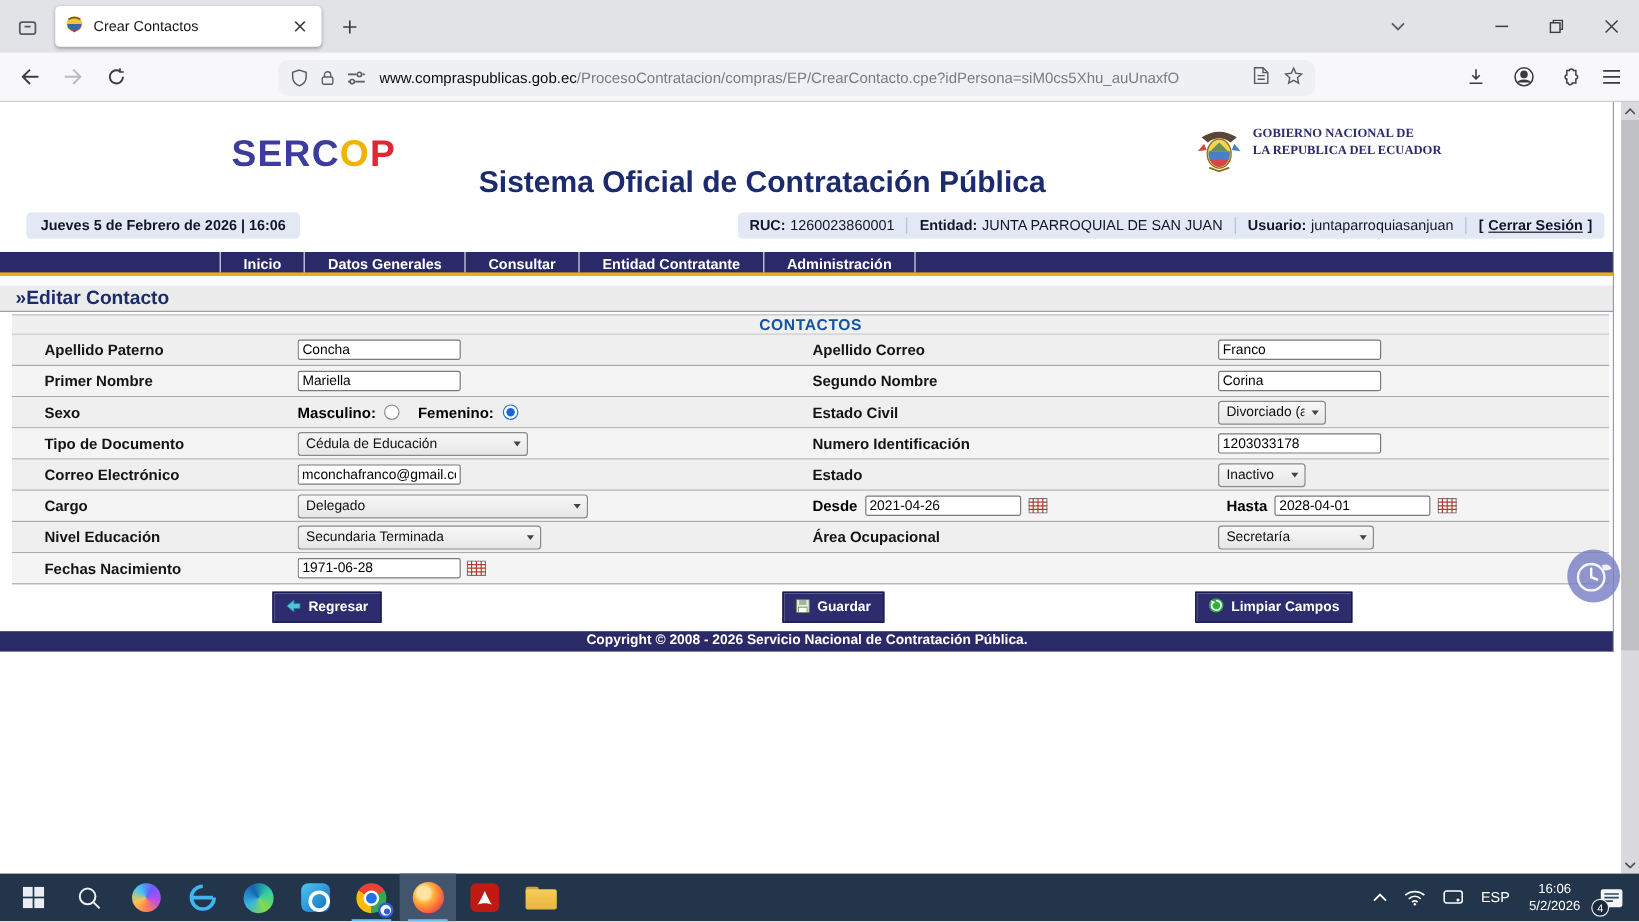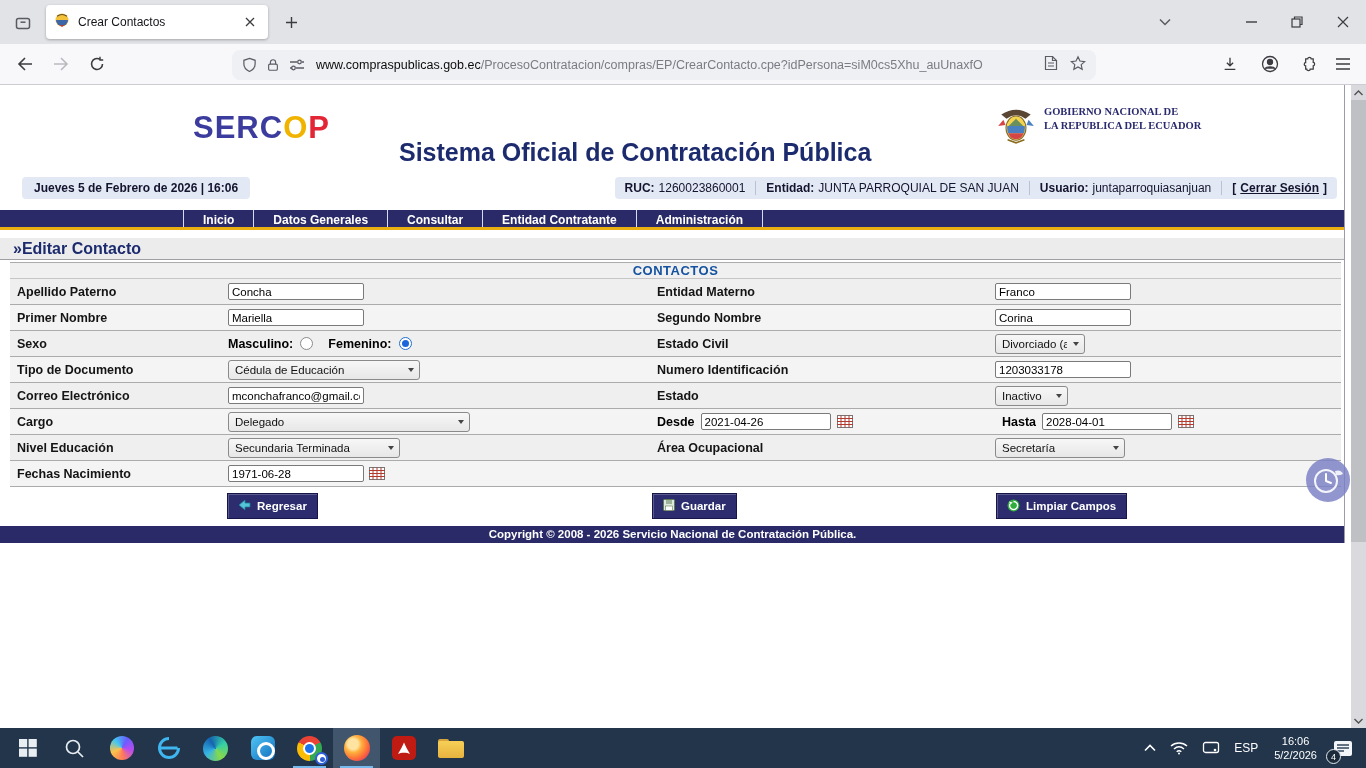--- a/index.html
+++ b/index.html
@@ -71,21 +71,21 @@
               border-bottom:1px solid #9e9ea6;line-height:22px;padding-left:13px;
               font-size:16px;font-weight:bold;color:#1c2b6e;}
 
   
   .contacts-table{position:absolute;left:10px;top:177px;width:1331px;border-top:1px solid #ababab;}
   .table-title{height:16px;line-height:16px;background:#f0f0f0;border-bottom:1px solid #c6c6c6;
                text-align:center;font-size:13px;font-weight:bold;color:#1553a0;letter-spacing:.5px;}
   .frow{display:grid;grid-template-columns:218px 422px 345px 346px;height:26px;background:#efefef;
         border-bottom:1px solid #ababab;}
   .frow:nth-child(odd){background:#f4f4f4;}
-  .c{display:flex;align-items:center;overflow:hidden;}
+  .c{display:flex;align-items:center;overflow:hidden;margin-left:20px;}
   .c.label{padding-left:7px;font-size:12.5px;font-weight:bold;color:#141414;}
   .txt{height:17px;border:1px solid #7a7a7a;border-radius:2px;font-size:11.5px;padding:0 3px;
        font-family:"Liberation Sans",sans-serif;background:#fff;width:136px;}
   .select{height:20px;border:1px solid #8a8a8a;border-radius:3px;
           background:linear-gradient(#f7f7f7,#e7e7e7);display:flex;align-items:center;
           font-size:11.5px;color:#111;padding:0 5px 0 6px;}
   .select .sel-text{flex:1;white-space:nowrap;overflow:hidden;}
   .chev{width:0;height:0;border-left:3.5px solid transparent;border-right:3.5px solid transparent;
         border-top:4px solid #444;margin-left:6px;}
   .radio{width:13px;height:13px;border-radius:50%;border:1px solid #8b8b8b;background:#fff;
@@ -358,21 +358,21 @@
       <div class="breadcrumb">»Editar Contacto</div>
 
       <div class="contacts-table">
         <div class="table-title">CONTACTOS</div>
 
         <div class="frow">
           <div class="c label">Apellido Paterno</div>
           <div class="c">
               <input class="txt" value="Concha" style="">
             </div>
-          <div class="c label">Entidad Materno</div>
+          <div class="c label">Apellido Correo</div>
           <div class="c">
               <input class="txt" value="Franco" style="">
             </div>
         </div>
 
         <div class="frow">
           <div class="c label">Primer Nombre</div>
           <div class="c">
               <input class="txt" value="Mariella" style="">
             </div>
@@ -453,21 +453,21 @@
                   <rect x="0.5" y="0.5" width="15" height="12" fill="#fff" stroke="#777"></rect>
                   <path d="M0 3.5 h16 M0 6.5 h16 M0 9.5 h16 M4 0.5 v12 M8 0.5 v12 M12 0.5 v12" stroke="#b23b2e" stroke-width="1" fill="none"></path>
                 </svg>
             </span>
           </div>
         </div>
 
         <div class="frow">
           <div class="c label">Nivel Educación</div>
           <div class="c">
-            <div class="select" style="width:172px">
+            <div class="select" style="width:203px">
               <span class="sel-text">Secundaria Terminada</span>
               <span class="chev"></span>
             </div>
           </div>
           <div class="c label">Área Ocupacional</div>
           <div class="c">
             <div class="select" style="width:130px">
               <span class="sel-text">Secretaría</span>
               <span class="chev"></span>
             </div>

